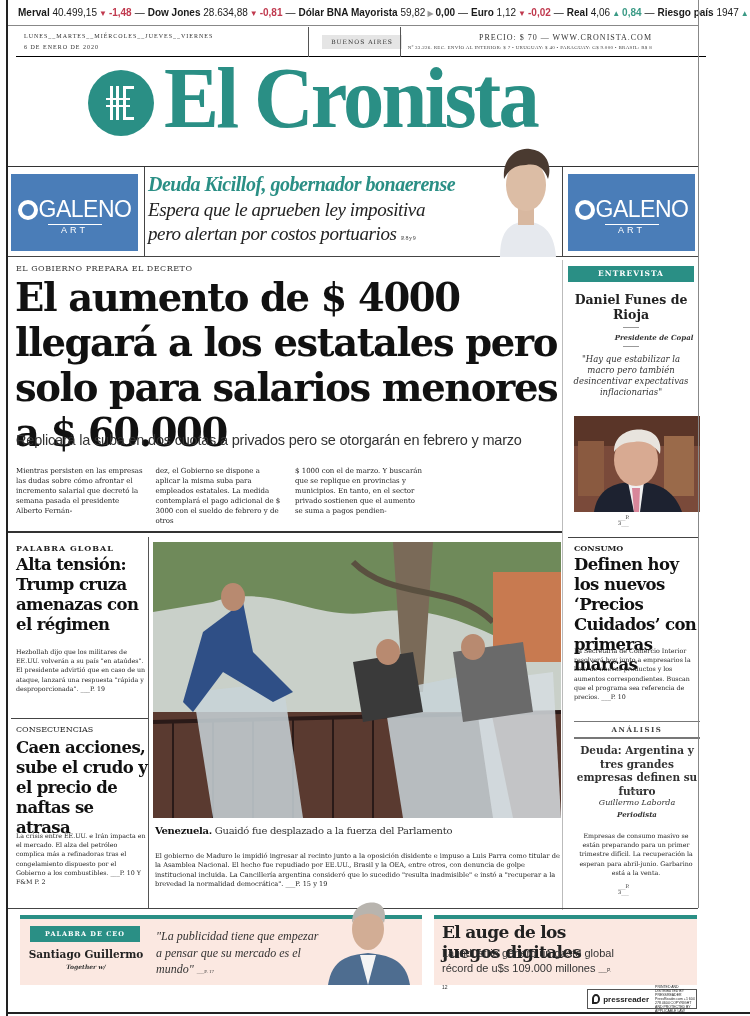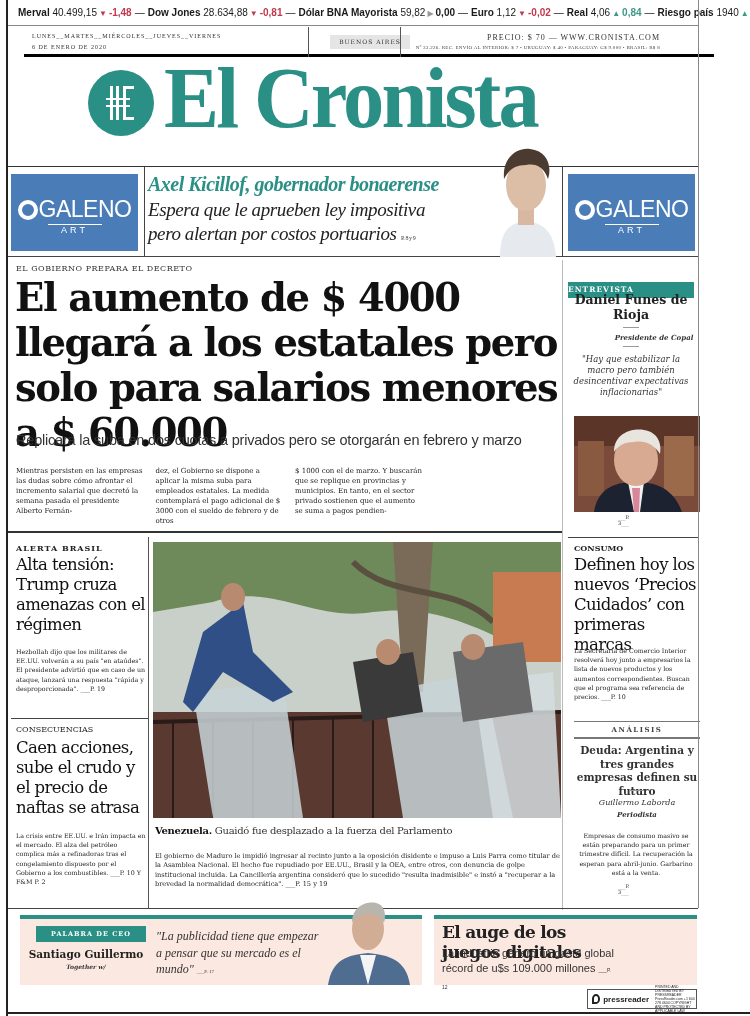--- a/index.html
+++ b/index.html
@@ -8,21 +8,21 @@
   .abs { position: absolute; }
 
   
   .ticker { left: 0; top: 0; width: 690px; height: 26px; border-bottom: 1px solid #888; font-family: "Liberation Sans", sans-serif; font-size: 10px; display:flex; align-items:center; padding-left: 10px; white-space: nowrap; }
   .ticker b { font-weight: bold; }
   .ticker .up { color: #3a9a85; } .ticker .dn { color: #c0394e; } .ticker .eq { color:#999; }
   .ticker .sep { margin: 0 3px; }
   .tri { font-size: 8px; margin: 0 2px; }
 
   
-  .daterow { left: 16px; top: 27px; width: 690px; height: 30px; border-bottom: 3px solid #000000; }
+  .daterow { left: 8px; top: 27px; width: 690px; height: 30px; border-bottom: 1px solid #000000; }
   .days { left: 8px; top: 6px; font-size: 6px; letter-spacing: 1px; color: #333; font-family: "Liberation Serif", serif; }
   .date { left: 8px; top: 17px; font-size: 6px; letter-spacing: 1px; color: #333; font-family: "Liberation Serif", serif; }
   .city { left: 306px; top: 8px; width: 80px; height: 14px; background: #e5e5e5; font-size: 6px; letter-spacing: 1px; text-align:center; line-height: 14px; color:#333; }
   .vline1 { left: 300px; top: 27px; width: 1px; height: 30px; background: #555; }
   .vline2 { left: 392px; top: 27px; width: 1px; height: 30px; background: #555; }
   .price { right: 54px; top: 6px; font-size: 8px; letter-spacing: 1px; color: #333; font-family:"Liberation Serif", serif; }
   .priceinfo { right: 54px; top: 18px; font-size: 5px; color: #444; font-family:"Liberation Serif", serif; letter-spacing: .3px; }
 
   
   .mast { left: 0; top: 57px; width: 690px; height: 110px; border-bottom: 1px solid #333; }
@@ -44,53 +44,53 @@
   .kic-photo { left: 482px; top: 145px; width: 72px; height: 112px; }
 
   
   .kicker { left: 8px; top: 264px; font-size: 8px; letter-spacing: .5px; color: #333; }
   .headline { left: 7px; top: 275px; width: 550px; font-family: "DejaVu Serif", serif; font-weight: bold; font-size: 38.5px; line-height: 45px; letter-spacing: -1.4px; color: #111; }
   .deck { left: 8px; top: 432px; font-family: "Liberation Sans", sans-serif; font-size: 14.5px; color: #333; letter-spacing: -0.2px; }
   .cols { left: 8px; top: 466px; width: 548px; display: grid; grid-template-columns: repeat(4, 1fr); column-gap: 10px; font-size: 7px; line-height: 10px; color: #222; }
   .mainrule { left: 0; top: 531px; width: 555px; height: 2px; background: #333; }
 
   
-  .entrev { left: 560px; top: 266px; width: 126px; height: 16px; background: #2a8f85; color:#fff; font-size: 7.5px; font-weight: bold; letter-spacing: 1px; line-height: 16px; margin-top: 16px; }
+  .entrev { left: 560px; top: 266px; width: 126px; height: 16px; background: #2a8f85; color:#fff; font-size: 7.5px; font-weight: bold; letter-spacing: 1px; text-align:center; line-height: 16px; }
   .intname { left: 560px; top: 292px; width: 126px; text-align:center; font-weight:bold; font-size: 12.5px; line-height: 15px; color:#222; }
   .intrule1 { left: 615px; top: 327px; width: 16px; height: 1px; background:#999; }
   .introle { left: 583px; top: 333px; width: 126px; text-align:center; font-style: italic; font-weight: bold; font-size: 7px; color:#333; }
   .intrule2 { left: 615px; top: 346px; width: 16px; height: 1px; background:#999; }
   .intquote { left: 560px; top: 354px; width: 126px; text-align:center; font-style: italic; font-size: 8.5px; line-height: 11px; color:#333; }
   .intphoto { left: 566px; top: 416px; width: 126px; height: 96px; }
   .intref { left: 610px; top: 514px; font-size: 5px; color:#333; }
   .rcolrule { left: 554px; top: 260px; width: 1px; height: 650px; background: #bbb; }
 
   
   .lcol-rule { left: 140px; top: 537px; width: 1px; height: 370px; background:#555; }
   .s-kicker { font-size: 8px; font-weight: bold; letter-spacing: 1px; color:#222; }
-  .s-head { font-family: "DejaVu Serif", serif; font-weight: normal; font-size: 16.5px; line-height: 20px; color:#111; letter-spacing: -0.6px; }
+  .s-head { font-family: "DejaVu Serif", serif; font-weight: bold; font-size: 16.5px; line-height: 20px; color:#111; letter-spacing: -0.6px; }
   .s-body { font-size: 6.3px; line-height: 9.2px; color:#222; }
   .hrule { height: 1px; background:#444; }
 
   
   .photo { left: 145px; top: 542px; width: 408px; height: 276px; overflow:hidden; background: #b9c4bf; }
   .ven-head { left: 147px; top: 825px; font-size: 10px; color:#333; letter-spacing: -0.3px; font-family:"DejaVu Serif", serif; }
   .ven-head b { color:#111; }
   .ven-body { left: 147px; top: 852px; width: 408px; font-size: 6.6px; line-height: 9.3px; color:#222; }
 
   
   .analisis-rule { left: 566px; top: 721px; width: 126px; height: 1px; background:#777; }
   .analisis { left: 566px; top: 725px; width: 126px; text-align:center; font-size: 7px; letter-spacing: 1.5px; font-weight:bold; color:#444; }
   .analisis-rule2 { left: 566px; top: 737px; width: 126px; height: 2px; background:#777; }
 
   
   .bottomrule { left: 0; top: 908px; width: 690px; height: 1px; background:#444; }
   .bvl3 { left: 140px; top: 895px; width: 1px; height: 13px; background:#555; }
   .ceo { left: 12px; top: 915px; width: 402px; height: 70px; background: #fbe8e1; border-top: 4px solid #2a8f85; }
-  .ceo-badge { left: 22px; top: 926px; width: 110px; height: 16px; background:#2a8f85; color:#fff; font-size: 6.5px; font-weight:bold; letter-spacing: 1px; text-align:center; line-height:16px;margin-left:6px; }
+  .ceo-badge { left: 22px; top: 926px; width: 110px; height: 16px; background:#2a8f85; color:#fff; font-size: 6.5px; font-weight:bold; letter-spacing: 1px; text-align:center; line-height:16px; }
   .ceo-name { left: 20px; top: 948px; width: 116px; text-align:center; font-weight:bold; font-size: 10.5px; color:#222; }
   .ceo-co { left: 20px; top: 963px; width: 116px; text-align:center; font-style:italic; font-weight:bold; font-size: 6px; color:#333; }
   .ceo-quote { left: 148px; top: 928px; width: 170px; font-style: italic; font-size: 12px; line-height: 16.5px; color:#333; font-family:"Liberation Serif", serif; }
   .ceo-photo { left: 310px; top: 897px; width: 100px; height: 88px; }
   .juegos { left: 426px; top: 915px; width: 263px; height: 70px; background:#fbe8e1; border-top: 4px solid #2a8f85; }
   .jh { left: 434px; top: 922px; font-family:"DejaVu Serif", serif; font-weight:bold; font-size: 17px; color:#222; letter-spacing: -0.7px; }
   .jb { left: 434px; top: 946px; font-family:"Liberation Sans", sans-serif; font-size: 11px; line-height: 15px; color:#333; }
   .pr { left: 579px; top: 989px; width: 110px; height: 20px; border: 1px solid #555; background:#fff; display:flex; align-items:center; padding-left: 4px; font-family:"Liberation Sans", sans-serif; font-size: 8px; font-weight: bold; color:#222; }
   .pr .pico { width: 10px; height: 10px; border: 2px solid #222; border-radius: 50% 50% 50% 0; margin-right: 3px; }
   .pr .pinfo { font-size: 3.5px; font-weight: normal; margin-left: 6px; line-height: 4px; width: 58px; }
@@ -106,21 +106,21 @@
     <span><b>Merval</b> <span>40.499,15</span><span class="tri dn">▼</span><b class="dn">-1,48</b></span>
     <span class="sep">—</span>
     <span><b>Dow Jones</b> <span>28.634,88</span><span class="tri dn">▼</span><b class="dn">-0,81</b></span>
     <span class="sep">—</span>
     <span><b>Dólar BNA Mayorista</b> <span>59,82</span><span class="tri eq">▶</span><b>0,00</b></span>
     <span class="sep">—</span>
     <span><b>Euro</b> <span>1,12</span><span class="tri dn">▼</span><b class="dn">-0,02</b></span>
     <span class="sep">—</span>
     <span><b>Real</b> <span>4,06</span><span class="tri up">▲</span><b class="up">0,84</b></span>
     <span class="sep">—</span>
-    <span><b>Riesgo país</b> <span>1940</span><span class="tri up">▲</span></span>
+    <span><b>Riesgo país</b> <span>1947</span><span class="tri up">▲</span></span>
   </div>
 
   <div class="abs daterow">
     <div class="abs days">LUNES__MARTES__MIÉRCOLES__JUEVES__VIERNES</div>
     <div class="abs date">6 DE ENERO DE 2020</div>
     <div class="abs city">BUENOS AIRES</div>
     <div class="abs price">PRECIO: $ 70 — WWW.CRONISTA.COM</div>
     <div class="abs priceinfo">Nº 33.226. REC. ENVÍO AL INTERIOR: $ 7 • URUGUAY: $ 40 • PARAGUAY: G$ 9.000 • BRASIL: R$ 8</div>
   </div>
   <div class="abs vline1"></div>
@@ -139,21 +139,21 @@
     <div class="abs logo-text">El Cronista</div>
   </div>
 
   <div class="abs banner"></div>
   <div class="abs galeno" style="left:3px;top:174px;">
     <div class="gtxt"><span class="gicon"></span><span>GALENO</span></div>
     <div class="art">ART</div>
   </div>
   <div class="abs bvl1"></div>
   <div class="abs bvl2"></div>
-  <div class="abs kic-h">Axel Kicillof, gobernador bonaerense</div>
+  <div class="abs kic-h">Deuda Kicillof, gobernador bonaerense</div>
   <div class="abs kic-s">
     <div>Espera que le aprueben ley impositiva</div>
     <div><span>pero alertan por costos portuarios</span> <span class="pref">P. 8 y 9</span></div>
   </div>
   <svg class="abs kic-photo" viewBox="0 0 72 112">
     <path d="M10 112 C10 85 20 78 36 76 C52 78 64 85 66 112 Z" fill="#e6e9ee"></path>
     <rect x="28" y="60" width="16" height="20" fill="#d8b8a0"></rect>
     <ellipse cx="36" cy="40" rx="20" ry="26" fill="#dcbda5"></ellipse>
     <path d="M14 34 C12 10 30 2 40 4 C58 6 62 22 58 34 C54 22 46 18 36 20 C24 20 18 26 14 34 Z" fill="#4a3a30"></path>
   </svg>
@@ -186,21 +186,21 @@
     <path d="M20 96 C24 70 44 66 62 66 C84 66 100 74 108 96 Z" fill="#1d2230"></path>
     <path d="M54 66 L60 96 L66 96 L70 66 Z" fill="#f0f0f0"></path>
     <path d="M58 72 L60 96 L65 96 L66 72 Z" fill="#d8869a"></path>
     <ellipse cx="62" cy="44" rx="22" ry="26" fill="#d8aa92"></ellipse>
     <path d="M40 36 C40 16 60 12 70 14 C84 16 88 28 86 38 C80 28 70 24 60 26 C50 26 44 30 40 36 Z" fill="#e8e4de"></path>
   </svg>
   <div class="abs intref">___P. 3___</div>
   <div class="abs rcolrule"></div>
 
   <div class="abs lcol-rule"></div>
-  <div class="abs s-kicker" style="left:8px;top:543px;">ALERTA BRASIL</div>
+  <div class="abs s-kicker" style="left:8px;top:543px;">PALABRA GLOBAL</div>
   <div class="abs s-head" style="left:8px;top:555px;width:130px;">Alta tensión: Trump cruza amenazas con el régimen</div>
   <div class="abs s-body" style="left:8px;top:647px;width:130px;">Hezbollah dijo que los militares de EE.UU. volverán a su país "en ataúdes". El presidente advirtió que en caso de un ataque, lanzará una respuesta "rápida y desproporcionada". ___P. 19</div>
   <div class="abs hrule" style="left:3px;top:718px;width:137px;"></div>
 
   <div class="abs s-kicker" style="left:8px;top:725px;font-weight:normal;letter-spacing:0;">CONSECUENCIAS</div>
   <div class="abs s-head" style="left:8px;top:738px;width:132px;">Caen acciones, sube el crudo y el precio de naftas se atrasa</div>
   <div class="abs s-body" style="left:8px;top:831px;width:130px;">La crisis entre EE.UU. e Irán impacta en el mercado. El alza del petróleo complica más a refinadoras tras el congelamiento dispuesto por el Gobierno a los combustibles. ___P. 10 Y F&amp;M P. 2</div>
 
   <svg class="abs photo" viewBox="0 0 408 276" preserveAspectRatio="none">
     <rect width="408" height="276" fill="#c9d0c9"></rect>

